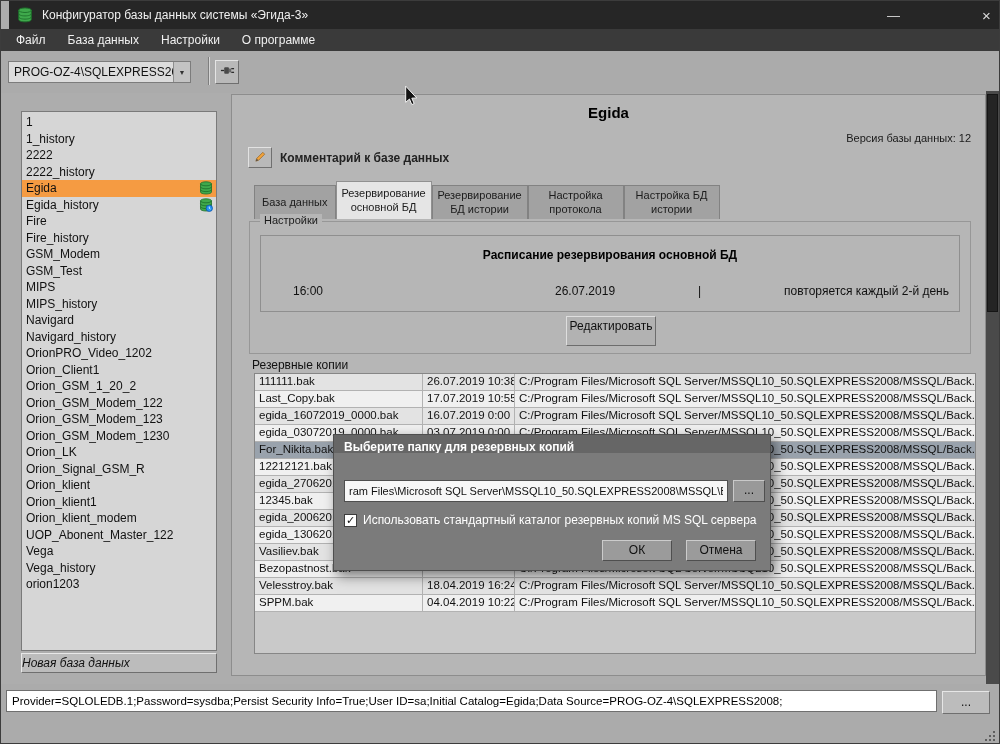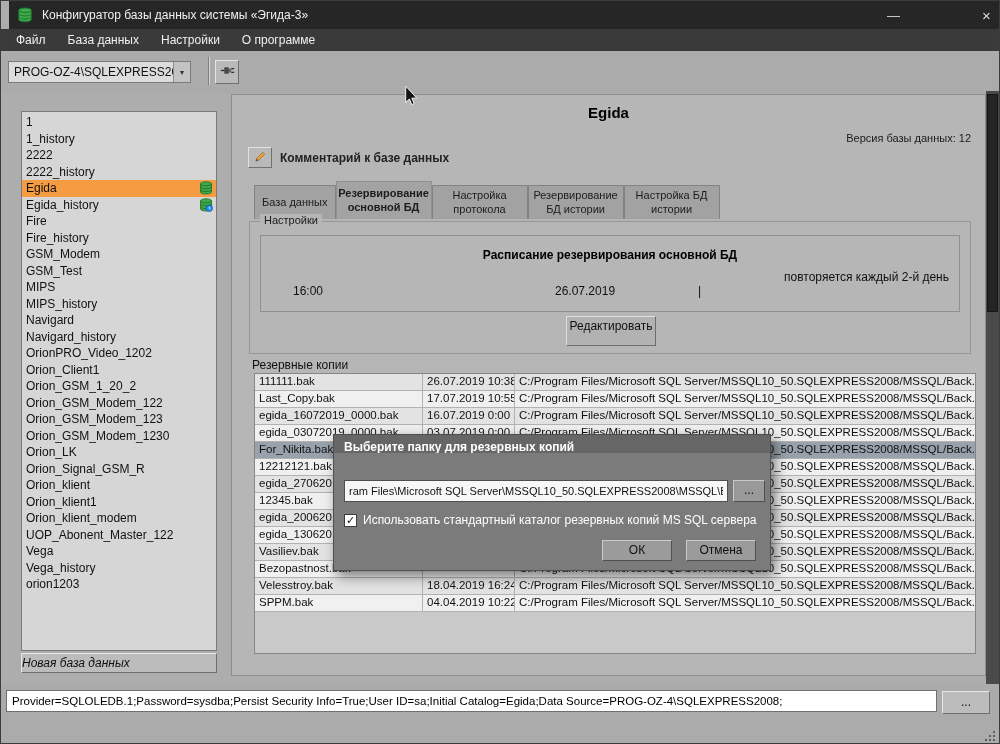--- a/index.html
+++ b/index.html
@@ -37,31 +37,31 @@
   
   .main-panel { position:absolute; left:230px; top:93px; width:755px; height:582px; background:#b6b6b6; border:1px solid #8d8d8d; }
   .db-title { position:absolute; top:9px; left:0; width:100%; text-align:center; font-weight:bold; font-size:15px; color:#000; }
   .version-label { position:absolute; top:37px; right:14px; font-size:11px; color:#1a1a1a; }
   .pencil-btn { position:absolute; left:16px; top:52px; width:24px; height:21px; background:#b9b9b9; border:1px solid; border-color:#e2e2e2 #707070 #707070 #e2e2e2; display:flex; align-items:center; justify-content:center; }
   .comment-label { position:absolute; left:48px; top:56px; font-weight:bold; color:#222; font-size:12px; }
 
   
   .tab-strip { position:absolute; left:22px; top:86px; display:flex; align-items:flex-end; }
   .tab { max-width:96px; padding:4px 7px; font-size:11px; line-height:1.25; text-align:center; background:#a2a2a2; border:1px solid #828282; border-bottom:none; height:34px; display:flex; align-items:center; justify-content:center; color:#1c1c1c; }
-  .tab.active { background:#a3a3a3; height:38px; border-color:#909090; font-weight:bold; }
+  .tab.active { background:#e5e5e5; height:38px; border-color:#909090; font-weight:normal; }
 
   
   .group-box { position:absolute; left:17px; top:126px; width:722px; height:133px; border:1px solid #979797; }
   .group-label { position:absolute; left:10px; top:-8px; background:#b6b6b6; padding:0 4px; font-size:11px; color:#1a1a1a; }
   .sched-panel { position:absolute; left:10px; top:13px; width:700px; height:77px; border:1px solid #8f8f8f; }
   .sched-title { position:absolute; top:12px; left:0; width:100%; text-align:center; font-weight:bold; font-size:12px; color:#000; }
   .sched-time { position:absolute; left:32px; top:48px; }
   .sched-date { position:absolute; left:294px; top:48px; }
   .sched-sep { position:absolute; left:437px; top:48px; }
-  .sched-repeat { position:absolute; right:10px; top:34px; }
+  .sched-repeat { position:absolute; right:10px; top:48px; }
   .edit-btn { position:absolute; left:316px; top:94px; width:90px; height:30px; background:#b2b2b2; border:1px solid; border-color:#dedede #6d6d6d #6d6d6d #dedede; font-size:12px; text-align:center; line-height:18px; }
 
   .backups-label { position:absolute; left:20px; top:263px; font-size:12px; color:#111; }
   .backup-table { position:absolute; left:22px; top:278px; width:722px; height:281px; background:#c9c9c9; border:1px solid #868686; overflow:hidden; }
   .trow { display:flex; height:17px; }
   .trow.even { background:#e3e3e3; }
   .trow.odd { background:#f0f0f0; }
   .trow.selected { background:#99a2ac; }
   .tc { padding:1px 4px; font-size:11.5px; white-space:nowrap; overflow:hidden; border-right:1px solid #b2b2b2; border-bottom:1px solid #b2b2b2; }
   .tc-file { width:168px; flex:0 0 auto; }
@@ -201,22 +201,22 @@
             <path d="M2,12 L3,9 L9.5,2.5 L11.5,4.5 L5,11 Z" fill="#f2a33c" stroke="#8a5a1a" stroke-width="0.7"></path>
             <path d="M2,12 L3,9.4 L4.6,11 Z" fill="#4d4d4d"></path>
           </svg>
       </span>
     </div>
     <div class="comment-label">Комментарий к базе данных</div>
 
     <div class="tab-strip">
         <div class="tab">База данных</div>
         <div class="tab active">Резервирование основной БД</div>
+        <div class="tab">Резервирование БД истории</div>
         <div class="tab">Настройка протокола</div>
-        <div class="tab">Резервирование БД истории</div>
         <div class="tab">Настройка БД истории</div>
       </div>
 
     <div class="group-box">
       <span class="group-label">Настройки</span>
       <div class="sched-panel">
         <div class="sched-title">Расписание резервирования основной БД</div>
         <span class="sched-time">16:00</span>
         <span class="sched-date">26.07.2019</span>
         <span class="sched-sep">|</span>

